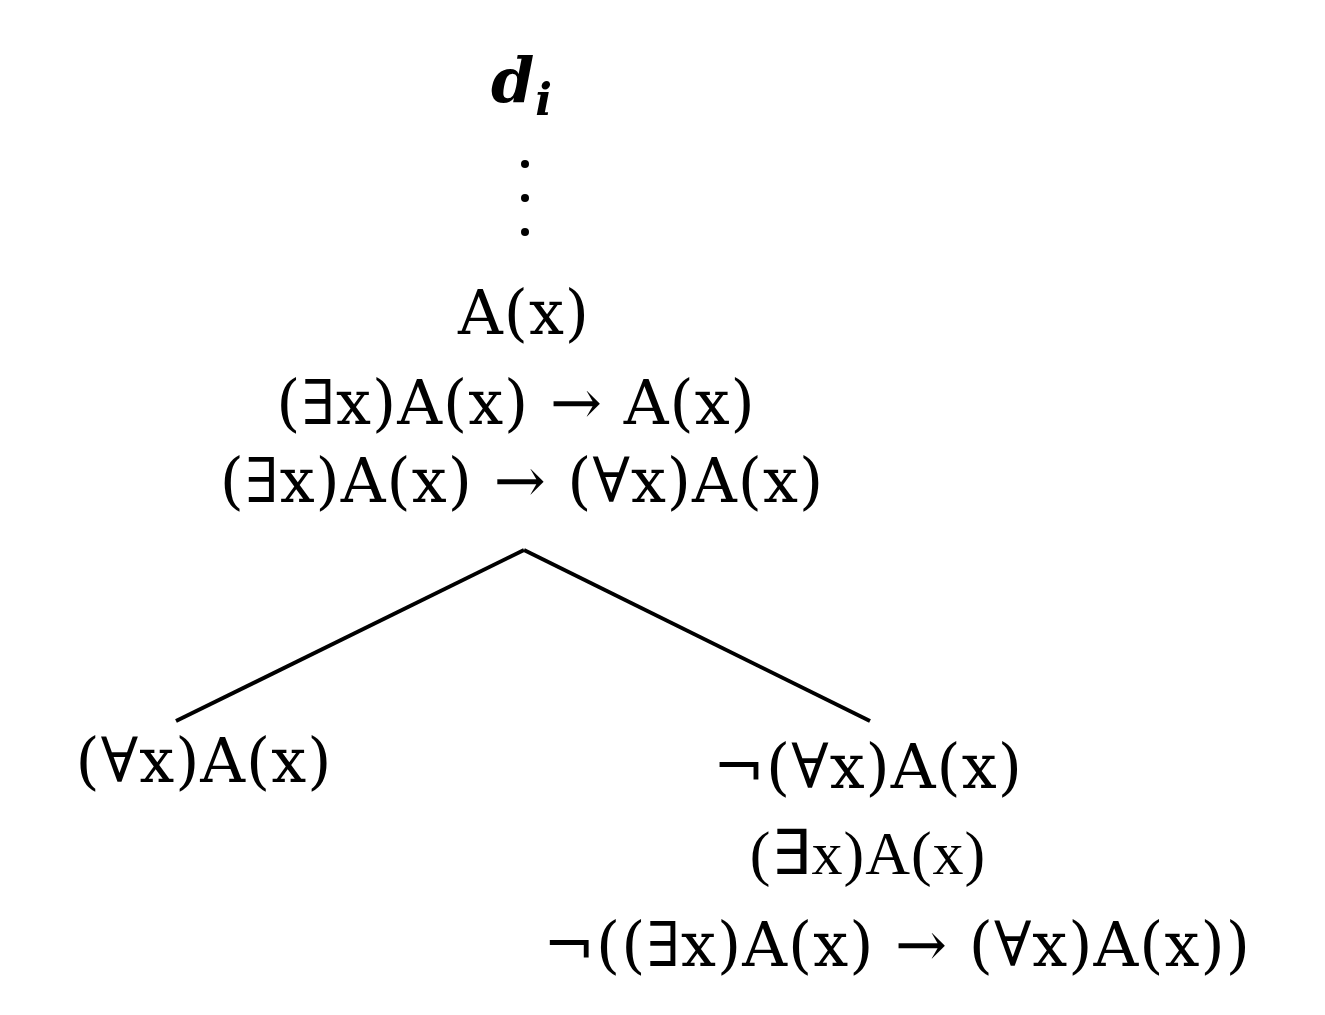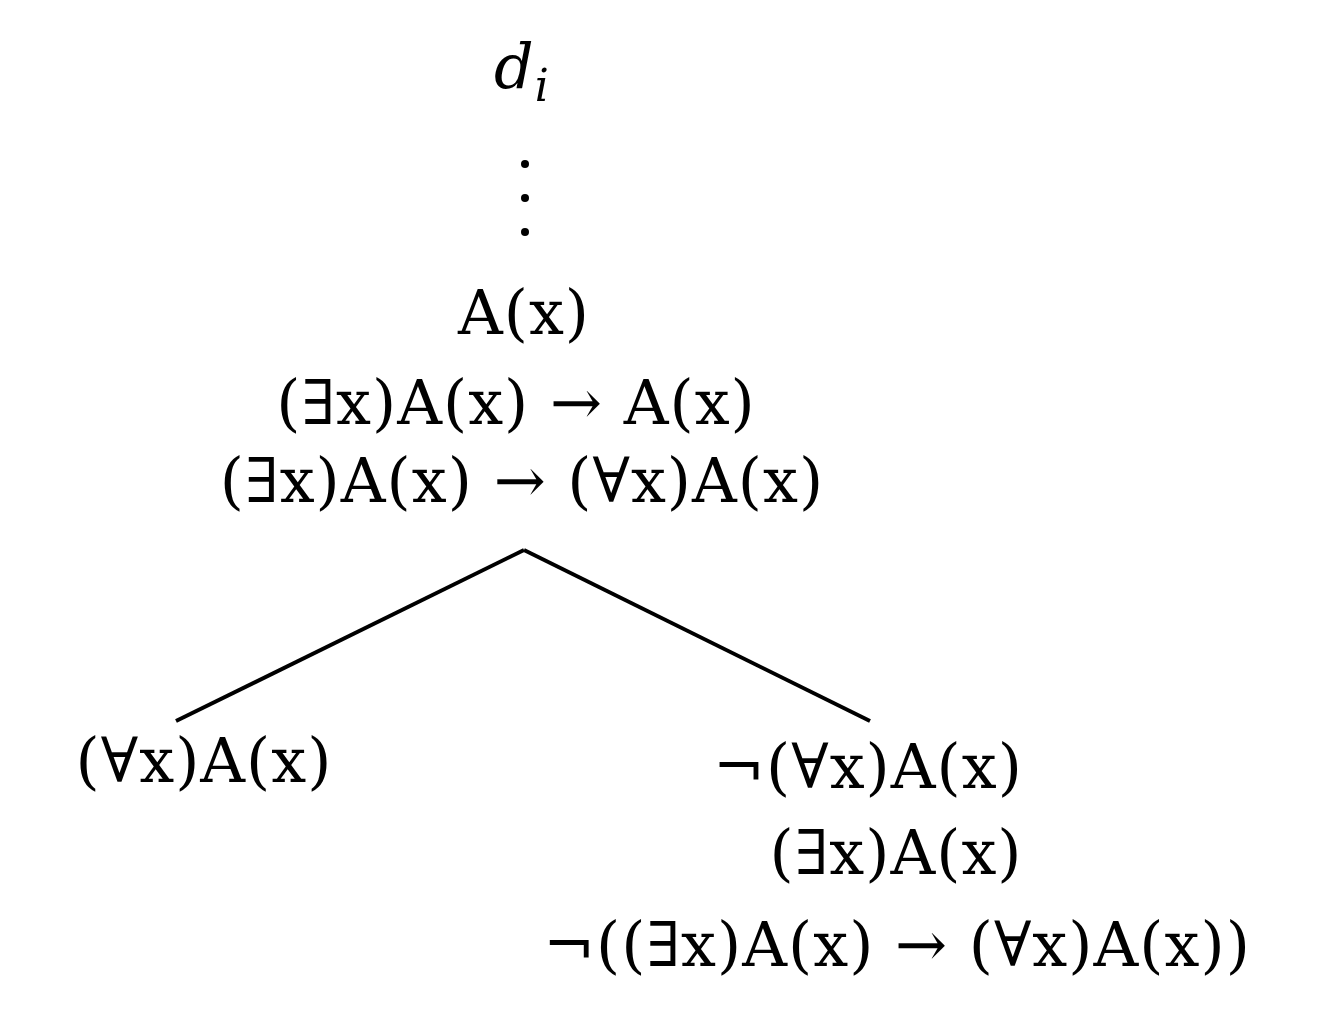--- a/index.html
+++ b/index.html
@@ -46,31 +46,31 @@
     }
   </style>
 </head>
 <body>
 
 <svg class="branches" width="1325" height="1015">
   <line x1="524" y1="550" x2="176" y2="721" stroke="#000" stroke-width="4"></line>
   <line x1="524" y1="550" x2="870" y2="721" stroke="#000" stroke-width="4"></line>
 </svg>
 
-<div class="formula" style="left:522px; top:36px;">
+<div class="formula" style="left:522px; top:50px;font-weight:bold;">
   <span class="it">d</span><sub class="it" style="font-size:44px;">i</sub>
 </div>
 
 <div class="vdots">
   <span style="top:0px;"></span>
   <span style="top:34px;"></span>
   <span style="top:68px;"></span>
 </div>
 
 <div class="formula" style="left:524px; top:282px;">A(x)</div>
 <div class="formula" style="left:516px; top:372px;">(∃x)A(x) → A(x)</div>
 <div class="formula" style="left:522px; top:450px;">(∃x)A(x) → (∀x)A(x)</div>
 
 <div class="formula" style="left:176px; top:730px;margin-left:28px;">(∀x)A(x)</div>
 
 <div class="formula" style="left:868px; top:736px;">¬(∀x)A(x)</div>
-<div class="formula" style="left:896px; top:822px;">(∃x)A(x)</div>
+<div class="formula" style="left:868px; top:822px;font-family:Liberation Serif, serif;">(∃x)A(x)</div>
 <div class="formula" style="left:868px; top:914px;margin-left:29px;">¬((∃x)A(x) → (∀x)A(x))</div>
 
 </body></html>

